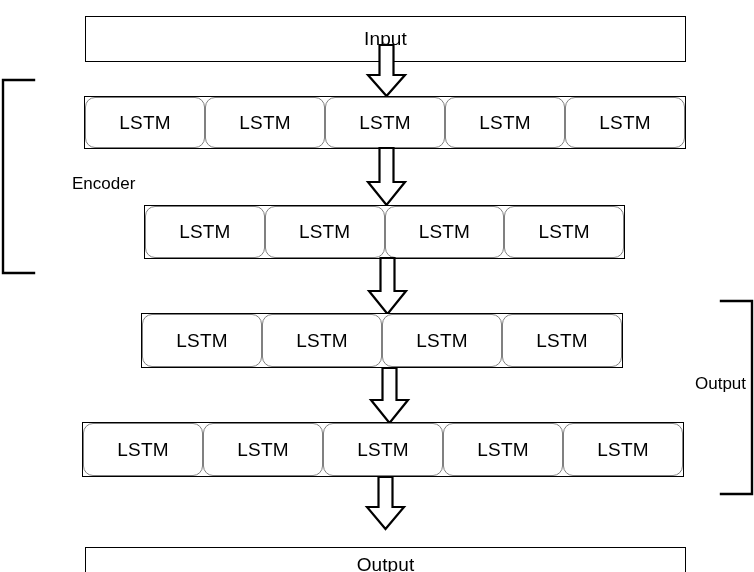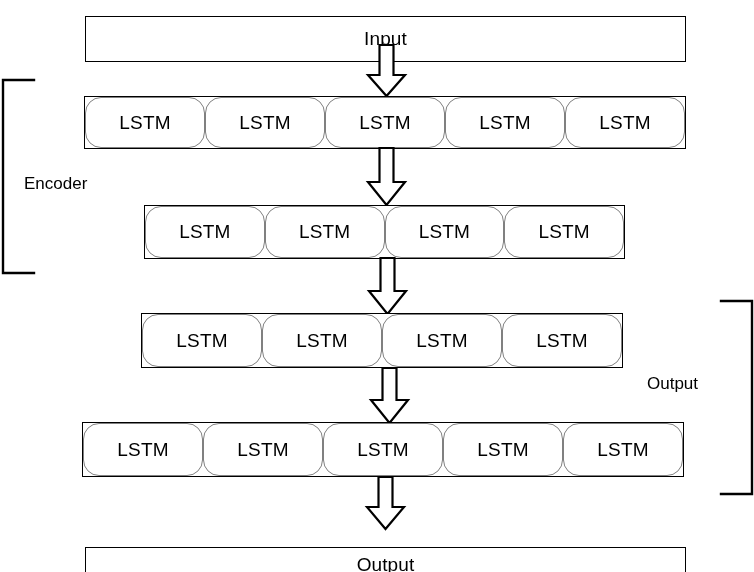--- a/index.html
+++ b/index.html
@@ -46,21 +46,21 @@
     top: 0;
     width: 100%;
     height: 100%;
     display: flex;
     align-items: stretch;
   }
   .lstm-cell {
     box-sizing: border-box;
     flex: 1 1 0;
     border: 1.3px solid #808080;
-    border-radius: 16px;
+    border-radius: 10px;
     background: #ffffff;
     display: flex;
     align-items: center;
     justify-content: center;
     font-size: 19px;
     color: #000000;
     letter-spacing: 0.2px;
   }
 
   
@@ -79,20 +79,21 @@
   .bracket svg {
     display: block;
   }
 
   
   .bracket-label {
     position: absolute;
     font-size: 17px;
     color: #000000;
     white-space: nowrap;
+    margin-left: 48px;
   }
 </style>
 </head>
 <body>
 
 <div id="canvas">
 
   <div class="io-box" style="left:85px; top:16px; width:601px; height:46px;">
     <span>Input</span>
   </div>

